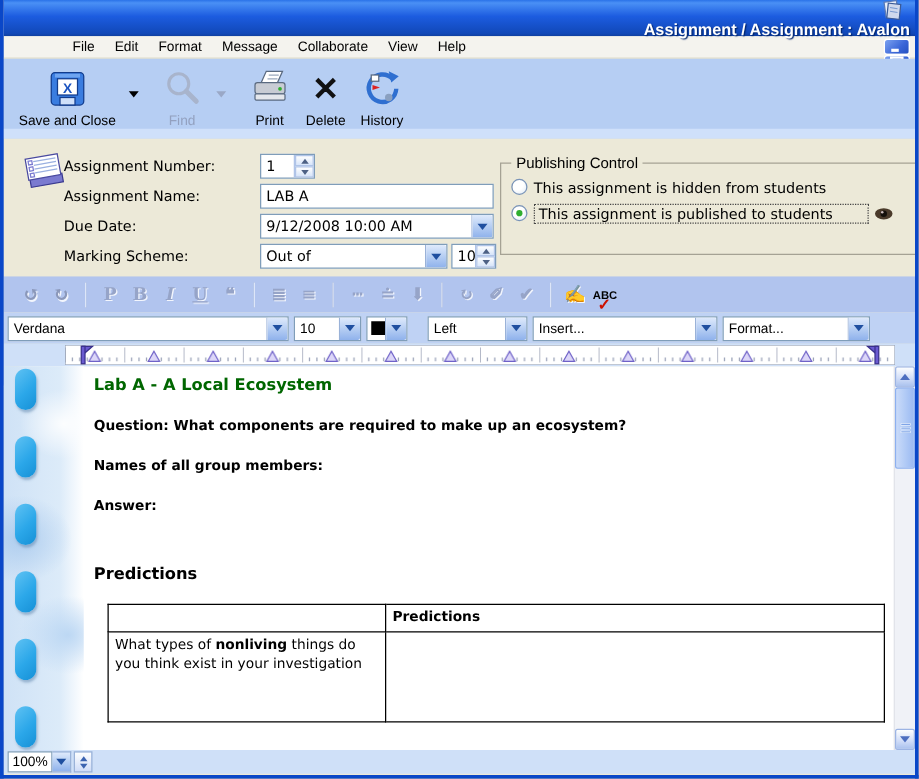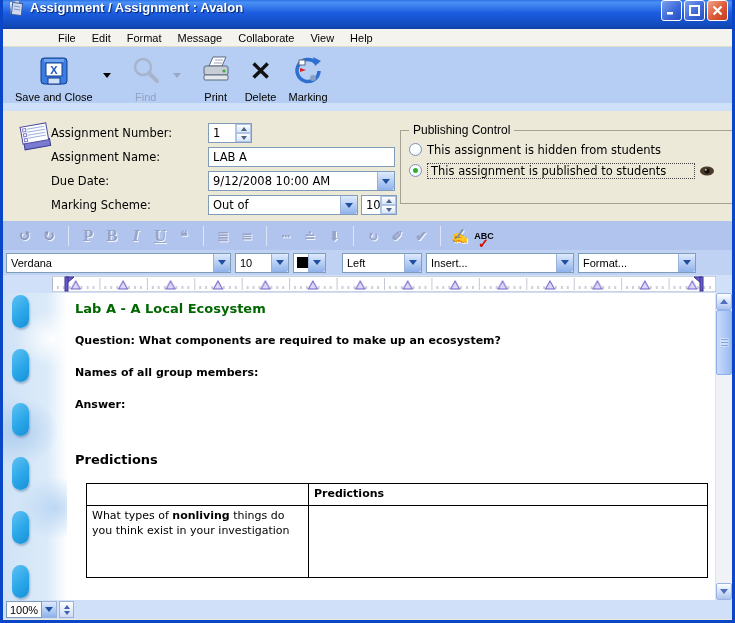--- a/index.html
+++ b/index.html
@@ -4,22 +4,23 @@
 <style>
   * { box-sizing: border-box; margin: 0; padding: 0; }
   html,body { background:#888; }
   .window {
     position: relative; width: 735px; height: 623px;
     border-left: 3px solid #0a47c8; border-right: 3px solid #0a47c8; border-bottom: 3px solid #0a47c8;
     font-family: "Liberation Sans", sans-serif; overflow: hidden; background:#ece9d8;
   }
   
   .titlebar {
-    height: 29px; display: flex; align-items: flex-start; padding: 0 4px;
+    height: 29px; display: flex; align-items: flex-end; padding: 0 4px;
     background: linear-gradient(180deg,#2a72e8 0%,#4a90f5 8%,#1c5ce0 45%,#1148b8 92%,#0f3f9f 100%);
+    flex-direction: column;
   }
   .title-icon { width: 18px; height: 16px; margin-right: 5px; flex: 0 0 auto; }
   .title-text { color: #fff; font-weight: bold; font-size: 13px; text-shadow: 1px 1px 1px #00246b; flex: 1; white-space: nowrap; }
   .winbtn { width: 21px; height: 21px; margin-left: 2px; border: 1px solid #fff; border-radius: 3px;
     display: flex; align-items: center; justify-content: center; }
   .btn-min, .btn-max { background: linear-gradient(135deg,#7ba1f0 0%,#3a66d8 60%,#2450c0 100%); }
   .btn-close { background: linear-gradient(135deg,#f0a58a 0%,#dd5a36 55%,#c33d1d 100%); }
   
   .menubar { height: 18px; background: #f4f3ee; display: flex; align-items: center; font-size: 11px; color:#000; border-bottom:1px solid #dedbc8;padding-left:47px;}
   .menu-item { padding: 0 8px; height: 100%; display:flex; align-items:center; }
@@ -194,21 +195,21 @@
     <div class="tbtn">
       <div class="ticon">
         <svg width="34" height="34" viewBox="0 0 34 34">
           <path d="M25 9 A11 11 0 1 0 28 17" fill="none" stroke="#2f6fd0" stroke-width="3.5"></path>
           <polygon points="22,3 30,7 24,12" fill="#2f6fd0"></polygon>
           <rect x="8" y="6" width="6" height="5" fill="#fff" stroke="#5a6a80"></rect>
           <polygon points="9,14 15,16 9,18" fill="#d22"></polygon>
           <circle cx="22" cy="24" r="3" fill="#8aa0c0"></circle>
         </svg>
       </div>
-      <div class="tlabel">Marking</div>
+      <div class="tlabel">History</div>
     </div>
   </div>
 
   <div class="form-area">
     <svg class="npicon" width="40" height="38" viewBox="0 0 40 38">
       <g transform="rotate(-10 20 18)">
         <rect x="8" y="22" width="26" height="7" fill="#7a7ad0" stroke="#3a3a90"></rect>
         <rect x="7" y="6" width="26" height="17" fill="#fff" stroke="#4a4aa0"></rect>
         <line x1="13" y1="9" x2="31" y2="9" stroke="#9ab0e0"></line>
         <line x1="13" y1="12" x2="31" y2="12" stroke="#9ab0e0"></line>

